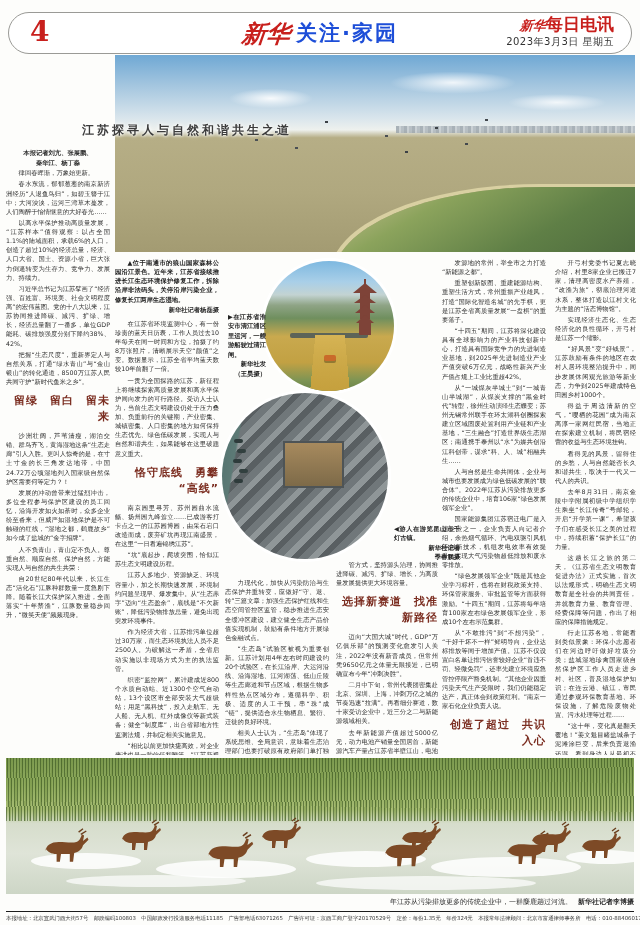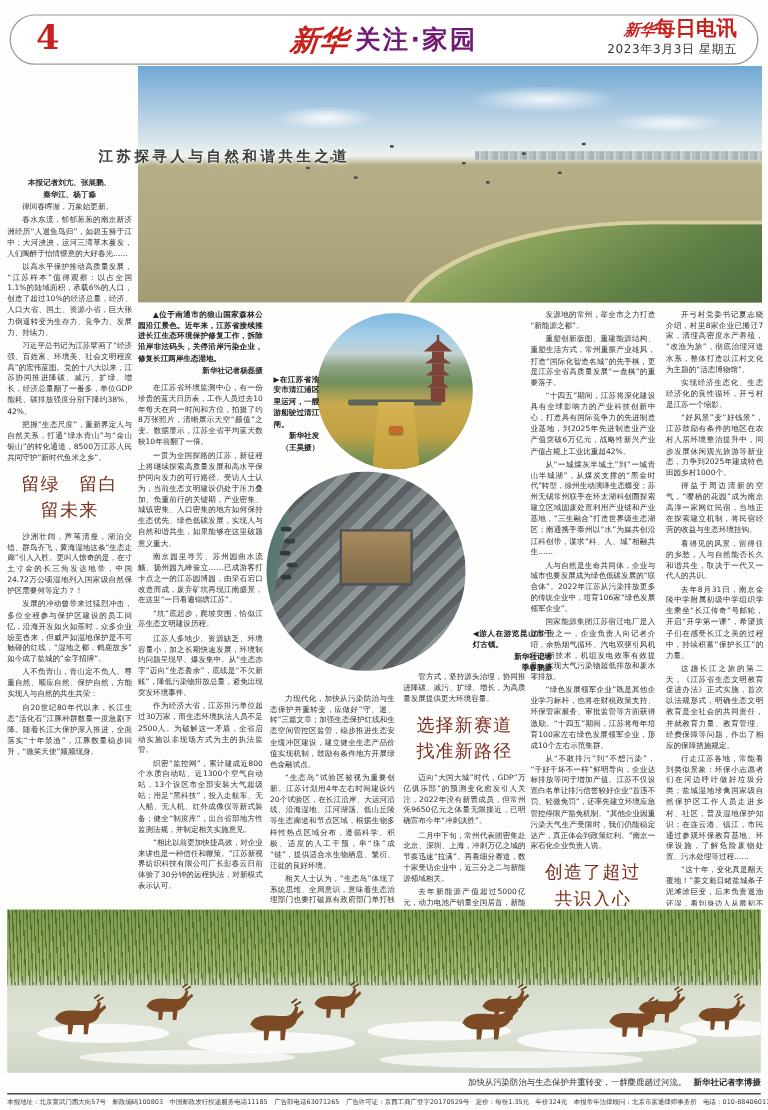--- a/index.html
+++ b/index.html
@@ -5,21 +5,21 @@
 <style>
   html,body{margin:0;padding:0;background:#e8e8e4;}
   .page{position:relative;width:640px;height:925px;background:#fdfdfb;margin:0 auto;overflow:hidden;
         font-family:"DejaVu Sans","Liberation Sans",sans-serif;color:#2b2b2b;}
   
   .band{position:absolute;left:8px;top:12px;width:622px;height:40px;border:1.5px solid #9a9a96;border-radius:22px;background:#fff;}
   .pageno{position:absolute;left:30px;top:14px;font-family:"DejaVu Serif","Liberation Serif",serif;font-size:28px;font-weight:bold;color:#c8201d;line-height:36px;}
   .mast{position:absolute;left:0;right:0;top:18px;text-align:center;white-space:nowrap;}
   .script{font-family:"DejaVu Serif","Liberation Serif",serif;font-style:italic;font-weight:bold;color:#c8201d;display:inline-block;transform:skew(-6deg);}
   .mast .script{font-size:24px;margin-right:6px;}
-  .mast .sect{font-size:21px;font-weight:bold;color:#701a75;letter-spacing:2px;vertical-align:2px;}
+  .mast .sect{font-size:21px;font-weight:bold;color:#1d4ed8;letter-spacing:2px;vertical-align:2px;}
   .brand{position:absolute;right:26px;top:15px;text-align:right;line-height:1.1;}
   .brand .script{font-size:13px;}
   .brand .rest{font-size:17px;font-weight:bold;color:#c8201d;}
   .brand .date{display:block;font-size:10px;color:#333;margin-top:2px;letter-spacing:.5px;}
   
   .hero{position:absolute;left:115px;top:55px;width:520px;height:197px;overflow:hidden;
         background:linear-gradient(180deg,#6fa8d4 0%,#9fc3de 14%,#d9e5ec 32%,#eef1ee 38%,#b6ae86 42%,#b0a87f 70%,#a39b72 100%);}
   .hero .clouds{position:absolute;left:0;top:0;width:100%;height:40%;
         background:radial-gradient(60px 14px at 30% 55%,rgba(255,255,255,.9),transparent 70%),
                    radial-gradient(90px 16px at 65% 35%,rgba(255,255,255,.85),transparent 70%),
@@ -33,21 +33,21 @@
         box-shadow:40px 6px #43484d,90px -4px #3c4146,150px 10px #4a4f54,200px 2px #3c4146,250px -6px #43484d,60px 22px #4a4f54,170px 26px #3c4146,230px 18px #43484d,20px 14px #4a4f54;}
   .headline{position:absolute;left:28px;top:68px;font-family:"DejaVu Serif","Liberation Serif",serif;
         font-size:37px;font-weight:bold;color:#9c5243;letter-spacing:.42em;white-space:nowrap;
         text-shadow:0 0 3px #fff,0 0 6px rgba(255,255,255,.9);}
   .subhead{position:absolute;left:82px;top:122px;font-size:12px;font-weight:bold;color:#3c3c3c;letter-spacing:3px;
         text-shadow:0 0 3px #fff,0 0 5px rgba(255,255,255,.9);}
   
   .col{position:absolute;overflow:hidden;font-size:6.3px;line-height:1.45;text-align:justify;color:#2e2e2e;}
   .bp{text-indent:2em;margin:0 0 2px 0;}
   .byl{font-weight:bold;text-align:center;margin:1px 0;text-indent:0;}
-  .bh{font-weight:normal;text-align:center;font-size:15px;color:#7b2d20;margin:7px 0 6px 0;letter-spacing:1px;text-indent:0;}
+  .bh{font-weight:bold;text-align:right;font-size:11px;color:#7b2d20;margin:7px 0 6px 0;letter-spacing:1px;text-indent:0;}
   .cap{font-weight:bold;text-indent:2em;margin:0 0 1px 0;color:#222;}
   .capcr{font-weight:bold;text-align:right;margin:0 0 5px 0;text-indent:0;}
   #col1{left:6px;top:147px;width:104px;height:608px;}
   #col2{left:115px;top:258px;width:104px;height:497px;}
   #col3{left:225px;top:578px;width:104px;height:177px;}
   #col4{left:336px;top:560px;width:102px;height:195px;}
   #col5{left:442px;top:258px;width:104px;height:497px;}
   #col6{left:555px;top:258px;width:81px;height:497px;}
   
   .circ{position:absolute;border-radius:50%;overflow:hidden;box-shadow:0 0 0 3px #fff;}
@@ -118,20 +118,21 @@
       <div class="bp">沙洲壮阔，芦苇清瘦，湖泊交错、群鸟齐飞，黄海湿地这条“生态走廊”引人入胜。更叫人惊奇的是，在寸土寸金的长三角发达地带，中国24.72万公顷湿地列入国家级自然保护区需要何等定力？！</div>
       <div class="bp">发展的冲动曾带来过猛烈冲击，多位全程参与保护区建设的员工回忆，沿海开发如火如荼时，众多企业纷至沓来，但威严如湿地保护是不可触碰的红线，“湿地之都，鹤鹿故乡”如今成了盐城的“金字招牌”。</div>
       <div class="bp">人不负青山，青山定不负人。尊重自然、顺应自然、保护自然，方能实现人与自然的共生共荣：</div>
       <div class="bp">自20世纪80年代以来，长江生态“活化石”江豚种群数量一度急剧下降。随着长江大保护深入推进，全面落实“十年禁渔”，江豚数量稳步回升，“微笑天使”频频现身。</div>
     </div>
   <div class="col" id="col2">
       <div class="cap">▲位于南通市的狼山国家森林公园沿江景色。近年来，江苏省接续推进长江生态环境保护修复工作，拆除沿岸非法码头，关停沿岸污染企业，修复长江两岸生态湿地。</div>
       <div class="capcr">新华社记者杨磊摄</div>
       <div class="bp">在江苏省环境监测中心，有一份珍贵的蓝天日历表，工作人员过去10年每天在同一时间和方位，拍摄了约8万张照片，清晰展示天空“颜值”之变。数据显示，江苏全省平均蓝天数较10年前翻了一倍。</div>
       <div class="bp">一贯为全国探路的江苏，新征程上将继续探索高质量发展和高水平保护同向发力的可行路径。受访人士认为，当前生态文明建设仍处于压力叠加、负重前行的关键期，产业密集、城镇密集、人口密集的地方如何保持生态优先、绿色低碳发展，实现人与自然和谐共生，如果能够在这里破题意义重大。</div>
+      <div class="bh">恪守底线　勇攀“高线”</div>
       <div class="bp">南京园里寻芳、苏州园曲水流觞、扬州园九峰耸立……已成游客打卡点之一的江苏园博园，由采石宕口改造而成，废弃矿坑再现江南盛景，在这里“一日看遍锦绣江苏”。</div>
       <div class="bp">“坑”底起步，爬坡突围，恰似江苏生态文明建设历程。</div>
       <div class="bp">江苏人多地少、资源缺乏、环境容量小，加之长期快速发展，环境制约问题呈现早、爆发集中。从“生态赤字”迈向“生态盈余”，底线是“不欠新账”，降低污染物排放总量，避免出现突发环境事件。</div>
       <div class="bp">作为经济大省，江苏排污单位超过30万家，而生态环境执法人员不足2500人。为破解这一矛盾，全省启动实施以非现场方式为主的执法监管。</div>
       <div class="bp">织密“监控网”，累计建成近800个水质自动站、近1300个空气自动站，13个设区市全部安装大气超级站；用足“黑科技”，投入走航车、无人船、无人机、红外成像仪等新式装备；健全“制度库”，出台省部地方性监测法规，并制定相关实施意见。</div>
       <div class="bp">“相比以前更加快捷高效，对企业来讲也是一种信任和鞭策。”江苏新视界纺织科技有限公司厂长彭春云日前体验了30分钟的远程执法，对新模式表示认可。</div>
     </div>
   <div class="col" id="col3">
       <div class="bp">力现代化，加快从污染防治与生态保护并重转变，应做好“守、退、转”三篇文章；加强生态保护红线和生态空间管控区监管，稳步推进生态安全缓冲区建设，建立健全生态产品价值实现机制，鼓励有条件地方开展绿色金融试点。</div>
       <div class="bp">“生态岛”试验区被视为重要创新。江苏计划用4年左右时间建设约20个试验区，在长江沿岸、大运河沿线、沿海湿地、江河湖荡、低山丘陵等生态廊道和节点区域，根据生物多样性热点区域分布，遵循科学、积极、适度的人工干预，串“珠”成“链”，提供适合水生物栖息、繁衍、迁徙的良好环境。</div>
@@ -229,19 +230,19 @@
         <use href="#deer" x="520" y="24"></use>
         <use href="#deer" x="570" y="30"></use>
       </g>
       <g fill="rgba(255,255,255,0.7)">
         <ellipse cx="150" cy="82" rx="90" ry="6"></ellipse>
           <ellipse cx="420" cy="84" rx="110" ry="7"></ellipse>
       </g>
     </svg>
   </div>
   <div class="photo-cap">
-    <span>加快从污染防治与生态保护并重转变，一群麋鹿趟过河流。</span><b>新华社记者李博摄</b>
+    <span>年江苏从污染排放更多的传统企业中，一群麋鹿趟过河流。</span><b>新华社记者李博摄</b>
   </div>
 
   <div class="footrule"></div>
   <div class="footer">本报地址：北京宣武门西大街57号　邮政编码100803　中国邮政发行投递服务电话11185　广告部电话63071265　广告许可证：京西工商广登字20170529号　定价：每份1.35元　年价324元　本报常年法律顾问：北京市富通律师事务所　电话：010-88406017，13901102545</div>
 
 </div>
 
 </body></html>

